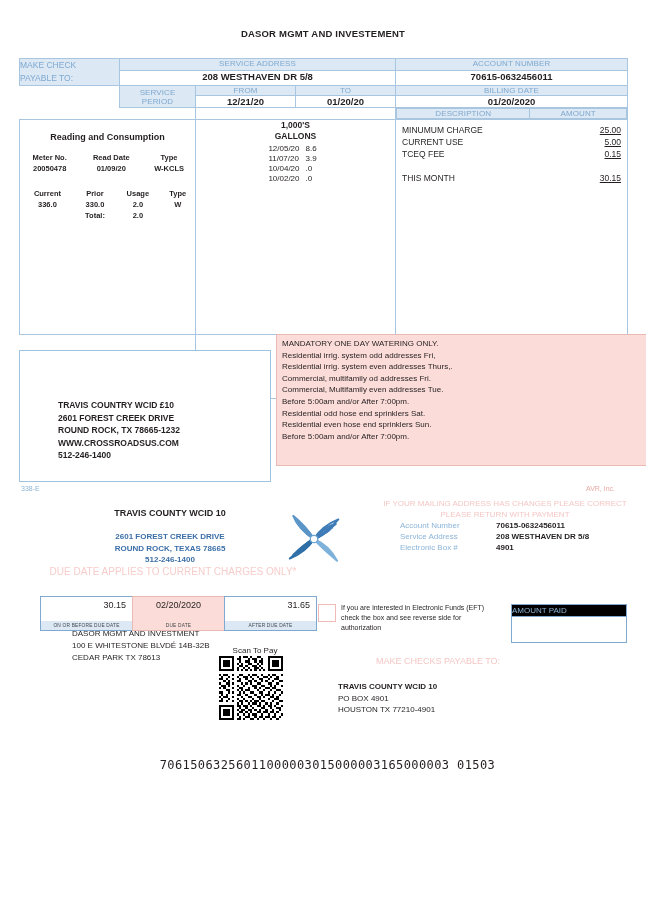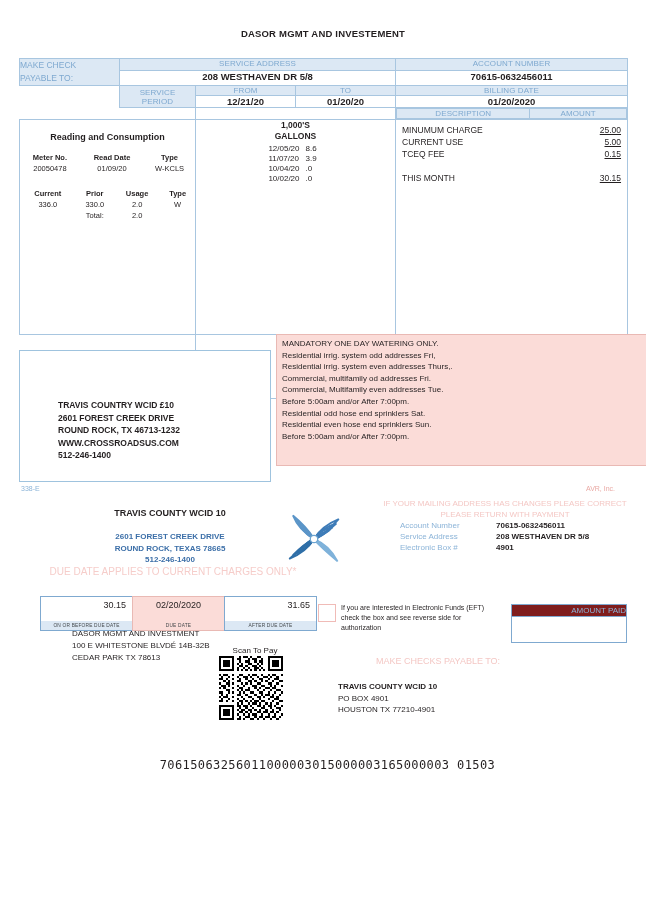--- a/index.html
+++ b/index.html
@@ -38,21 +38,21 @@
   .val-lg { font-size: 9.5px; font-weight: bold; text-align: center; padding: 6px 2px; }
 
   .mk-check {
     background: #dce8f4; color: #7fa9d0; font-size: 8.5px;
     padding: 5px 0 0 14px; line-height: 13px;
   }
 
   
   .rc-title { font-size: 9px; font-weight: bold; text-align: center; padding-top: 12px; }
   .rc-tbl { width: 100%; border-collapse: collapse; margin-top: 10px; }
-  .rc-tbl td { border: 0; font-size: 7.5px; text-align: center; padding: 1px 0; }
+  .rc-tbl td { border: 0; font-size: 7.5px; text-align: center; padding: 1px 0; font-weight: bold; }
   .rc-tbl td.h { font-weight: bold; font-size: 7.5px; padding-bottom: 1px; }
 
   
   .hist { font-size: 8px; padding-top: 30px; }
   .hist .gal { font-weight: bold; text-align: center; line-height: 11px; font-size: 8.5px; }
   .hist table { margin: 2px auto 0; border-collapse: collapse; }
   .hist table td { border: 0; font-size: 8px; padding: 0 6px 1px 0; }
 
   
   .chg { width: 100%; border-collapse: collapse; }
@@ -109,22 +109,22 @@
                  font-size: 4.8px; text-align: center; color: #44484b;
                  background: #dce8f4; padding: 2px 0 2px; letter-spacing: .2px; }
   .amt-cell.due .k { background: #fbdcd8; }
 
   .eft-box { position: absolute; left: 318px; top: 604px; width: 18px; height: 18px;
              border: 1px solid #f0bbb7; }
   .eft-txt { position: absolute; left: 341px; top: 603px; width: 150px;
              font-size: 7px; line-height: 10px; }
 
   .paid-head { position: absolute; left: 511px; top: 604px; width: 116px; height: 13px;
-               background: #7f1d1d; border: 1px solid #7fa9d0;
-               color: #8cb4d8; font-size: 8px; text-align: right; line-height: 12px; }
+               background: #000000; border: 1px solid #7fa9d0;
+               color: #8cb4d8; font-size: 8px; text-align: left; line-height: 12px; }
   .paid-box { position: absolute; left: 511px; top: 617px; width: 116px; height: 26px;
               border: 1px solid #7fa9d0; border-top: 0; background: #fff; }
 
   
   .payer { position: absolute; left: 72px; top: 628px; font-size: 8px; line-height: 12px; }
   .scan-lbl { position: absolute; left: 215px; top: 646px; width: 80px;
               text-align: center; font-size: 8px; }
   .qr { position: absolute; left: 219px; top: 656px; width: 64px; height: 64px; }
   .mcp { position: absolute; left: 338px; top: 656px; width: 200px;
          text-align: center; font-size: 9px; color: #f4c8c5; }
@@ -344,21 +344,21 @@
     <td colspan="2" class="msg-head" style="border:0;border-top:1px solid #a8c6e0;">MESSAGES</td>
     <td class="paybill" style="border:0;border-top:1px solid #a8c6e0;">Pay your bill at www.crossroadsus.com</td>
   </tr>
 </tbody>
   </table>
 
 <div class="addr-box">
   <div class="addr-inner">
     <div>TRAVIS COUNTRY WCID £10</div>
     <div>2601 FOREST CREEK DRIVE</div>
-    <div>ROUND ROCK, TX 46713-1232</div>
+    <div>ROUND ROCK, TX 78665-1232</div>
     <div>WWW.CROSSROADSUS.COM</div>
     <div>512-246-1400</div>
   </div>
 </div>
 
 <div class="msg-box">
   <div>MANDATORY ONE DAY WATERING ONLY.</div>
   <div>Residential irrig. system odd addresses Fri,</div>
   <div>Residential irrig. system even addresses Thurs,.</div>
   <div>Commercial, multifamily od addresses Fri.</div>

